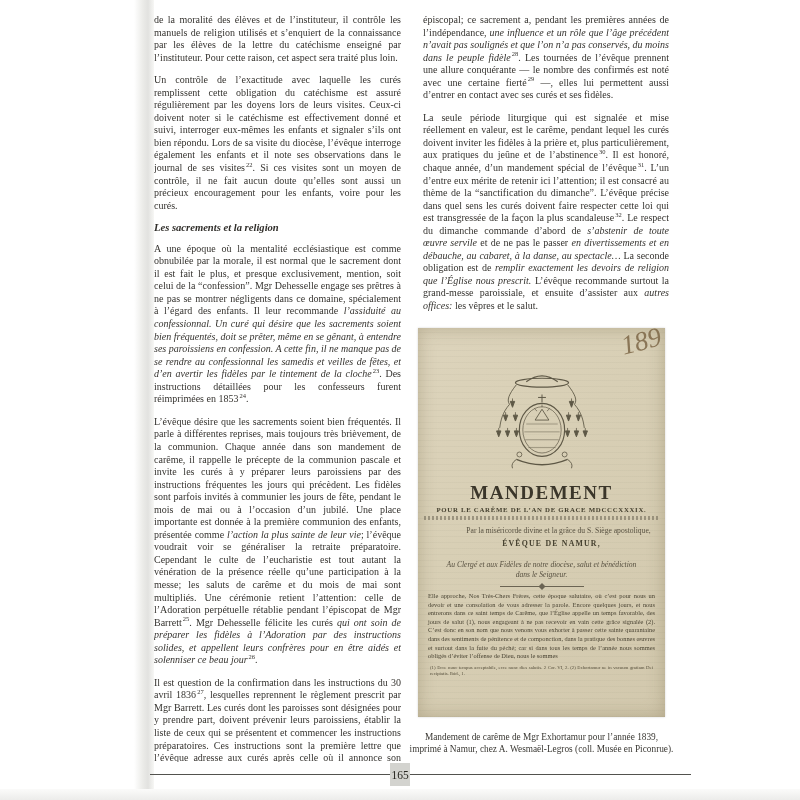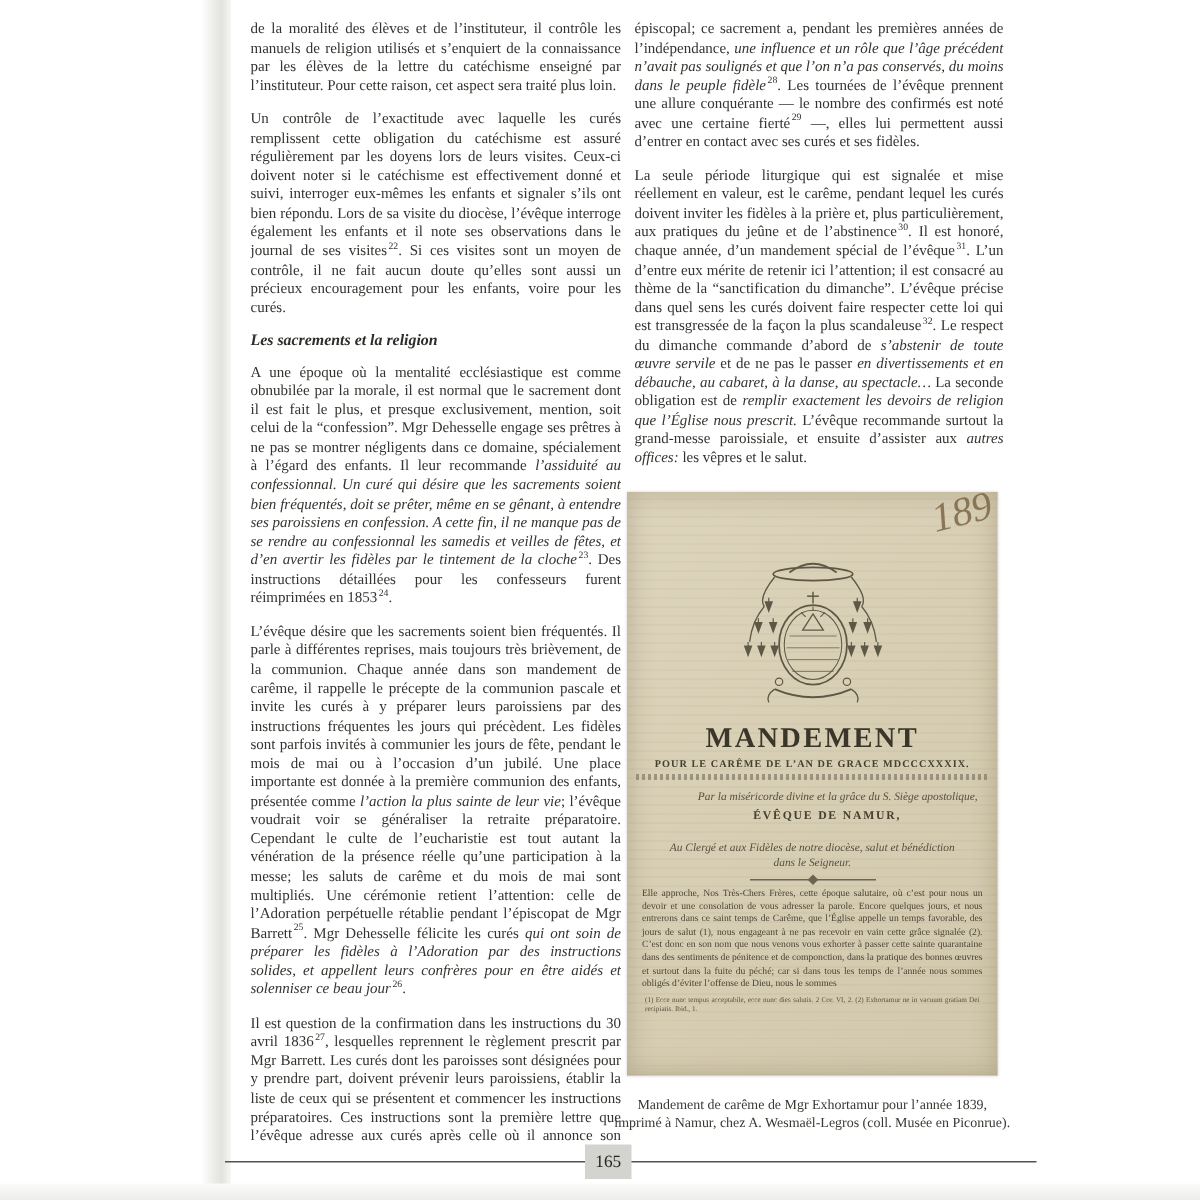--- a/index.html
+++ b/index.html
@@ -12,21 +12,21 @@
   
   .gutter{
     position:absolute;left:134px;top:0;width:20px;height:800px;
     background:linear-gradient(90deg,#ffffff 0%,#ebebe8 45%,#dddddad9 70%,#f7f7f5 100%);
   }
   .col{
     position:absolute;top:14px;width:247px;
     font-size:10px;line-height:12.55px;text-align:justify;
     hyphens:auto;-webkit-hyphens:auto;color:#35332f;
   }
-  .col-left{left:154px;height:748px;overflow:hidden;margin-left:13px;}
+  .col-left{left:154px;height:748px;overflow:hidden;}
   .col-right{left:423px;width:246px;height:310px;overflow:hidden;}
   .col p{margin:0 0 10px 0;}
   .col h3{
     font-size:10.6px;margin:5px 0 8px 0;font-style:italic;font-weight:bold;color:#2f2d29;
   }
   .it{font-style:italic;}
   .sup{font-size:6.5px;vertical-align:super;line-height:0;margin-left:1px;}
 
   
   .figure{
@@ -52,21 +52,21 @@
   }
   .fig-rule{
     height:4px;margin:3px 6px 0 6px;opacity:.55;
     background:repeating-linear-gradient(90deg,#6b6453 0 2px,rgba(0,0,0,0) 2px 4px);
   }
   .fig-name{
     font-size:15px;font-weight:bold;letter-spacing:2.5px;margin-top:5px;
     color:rgba(216,207,182,.92);-webkit-text-stroke:1px #3f3a2e;
     text-shadow:0 0 1px #3f3a2e;
   }
-  .fig-byline{font-size:7.6px;font-style:italic;margin-top:6px;color:#575040;padding-left:34px;}
+  .fig-byline{font-size:7.6px;margin-top:6px;color:#575040;padding-left:34px;}
   .fig-role{font-size:7.8px;font-weight:bold;letter-spacing:1.2px;margin-top:4px;padding-left:20px;}
   .fig-address{font-size:7.6px;font-style:italic;margin-top:12px;line-height:10px;color:#575040;}
   .fig-divider{position:relative;width:84px;height:1px;background:#6b6453;margin:6px auto 0 auto;}
   .fig-divider::after{
     content:"";position:absolute;left:50%;top:-2.5px;width:5px;height:5px;
     background:#6b6453;transform:translateX(-50%) rotate(45deg);
   }
   .fig-body{
     font-size:6.4px;line-height:8.6px;text-align:justify;margin:5px 10px 0 10px;color:#4a4434;
   }
@@ -74,21 +74,21 @@
     font-size:4.8px;line-height:6px;text-align:justify;margin:4px 12px 0 12px;color:#57503d;
   }
   .caption{
     position:absolute;left:408px;top:731px;width:267px;text-align:center;
     font-size:9.3px;line-height:12.2px;color:#3a3833;
   }
   .footer-rule{
     position:absolute;left:150px;top:774px;width:541px;height:1.3px;background:#52524e;
   }
   .page-number{
-    position:absolute;left:390px;top:763px;width:31px;height:23px;
+    position:absolute;left:390px;top:763px;width:20px;height:23px;
     background:#d3d3cf;display:flex;align-items:center;justify-content:center;
     font-size:11.5px;color:#26251f;
   }
   .bottom-edge{
     position:absolute;left:0;top:789px;width:800px;height:11px;
     background:linear-gradient(#fbfbfa,#ececea);
   }
 </style>
 </head>
 <body>

